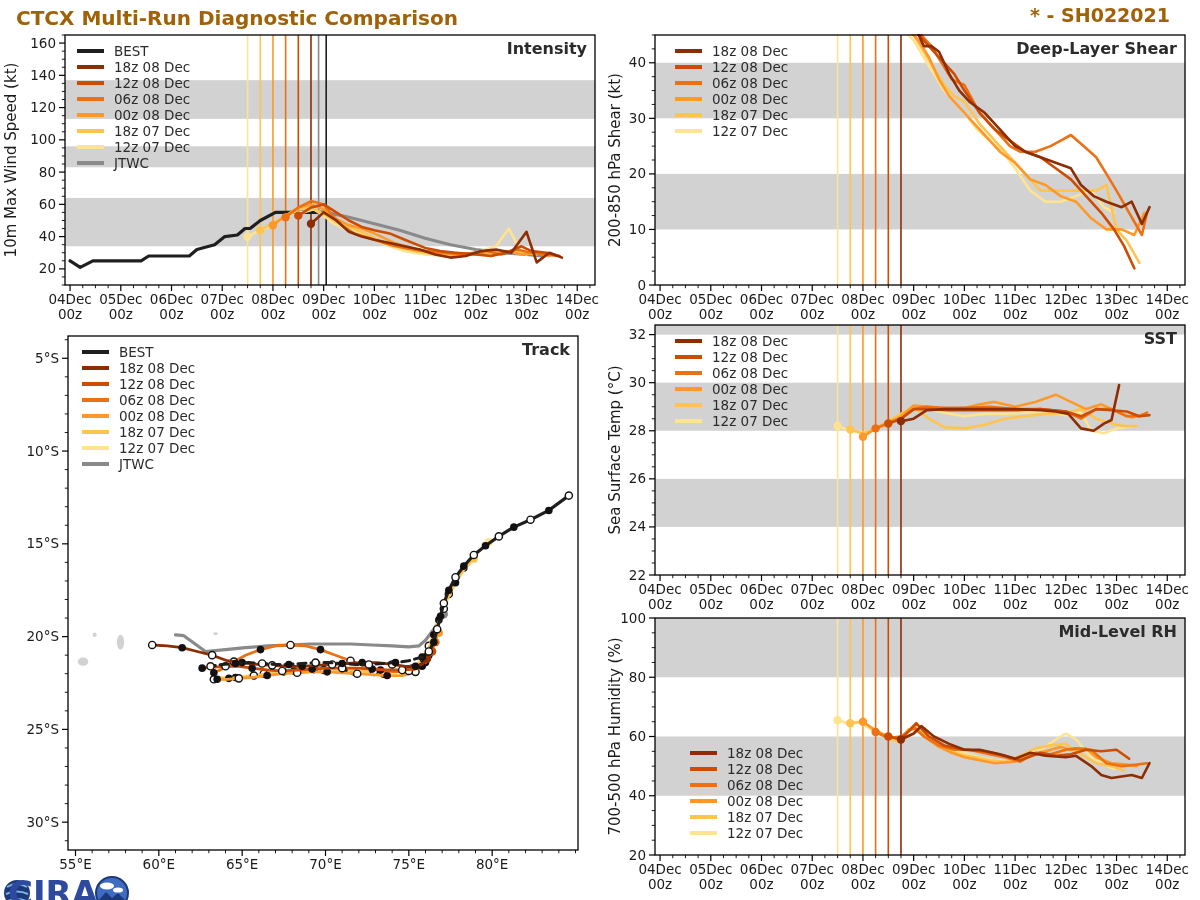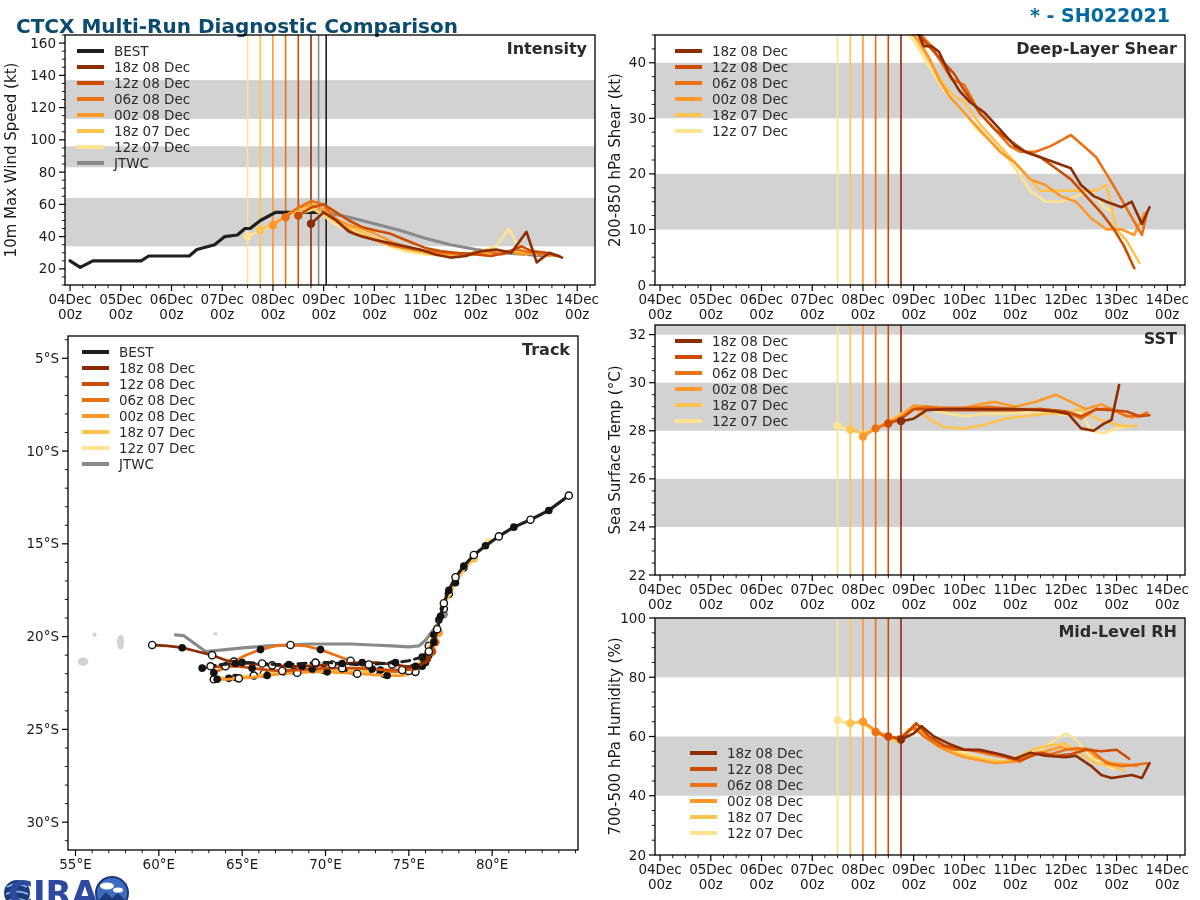--- a/index.html
+++ b/index.html
@@ -1,19 +1,19 @@
 <!DOCTYPE html>
 <html><head>
 <meta charset="utf-8">
 <style>
   html,body{margin:0;padding:0;background:#fff;width:1200px;height:900px;overflow:hidden;
     font-family:"DejaVu Sans","Liberation Sans",sans-serif;}
   #fig{position:relative;width:1200px;height:900px;background:#fff;}
-  .hdr-title{position:absolute;left:16px;top:14px;font-size:20px;font-weight:bold;color:#0c4a6e;}
-  .hdr-storm{position:absolute;right:30px;top:4px;font-size:19px;font-weight:bold;color:#0369a1;}
+  .hdr-title{position:absolute;left:16px;top:6px;font-size:20px;font-weight:bold;color:#a16207;}
+  .hdr-storm{position:absolute;right:30px;top:4px;font-size:19px;font-weight:bold;color:#a16207;}
   .panel{position:absolute;}
   svg{display:block;}
   svg text{font-family:"DejaVu Sans","Liberation Sans",sans-serif;}
 </style>
 </head>
 <body>
 
 <div id="fig">
   <div class="hdr-title">CTCX Multi-Run Diagnostic Comparison</div>
   <div class="hdr-storm">* - SH022021</div>

